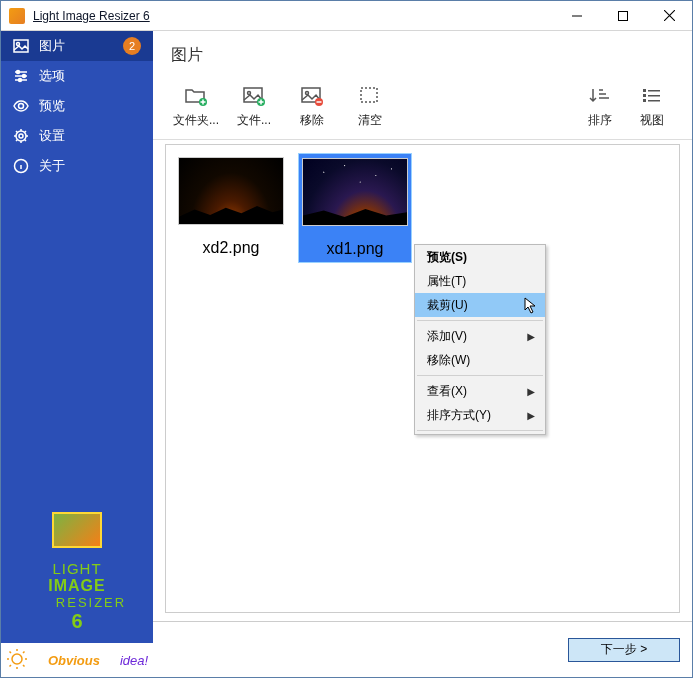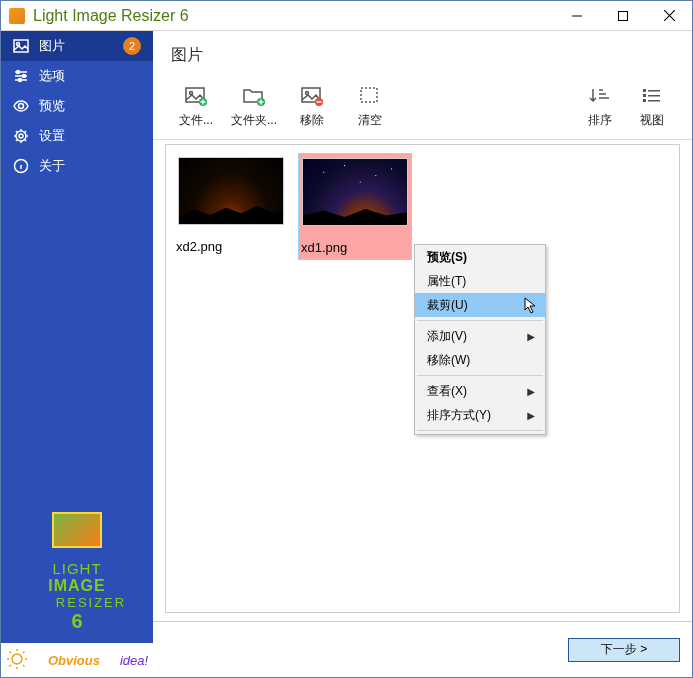--- a/index.html
+++ b/index.html
@@ -1,21 +1,21 @@
 <!DOCTYPE html>
 <html><head>
 <meta charset="utf-8">
 <style>
   * { box-sizing: border-box; margin: 0; padding: 0; font-family: "Segoe UI", "Microsoft YaHei", sans-serif; }
   html, body { width: 693px; height: 678px; overflow: hidden; background: #fff; }
   .window { width: 693px; height: 678px; border: 1px solid #5a7ea8; display: flex; flex-direction: column; }
   
   .titlebar { height: 30px; background: #fff; border-bottom: 1px solid #d6d6d6; display: flex; align-items: center; }
   .titlebar .app-icon { width: 16px; height: 16px; margin: 0 8px 0 8px; background: linear-gradient(135deg,#f39c12,#e67e22); border-radius:2px; position:relative; }
-  .titlebar .title { font-size: 16px; color: #4d7c0f; flex: 1; }
+  .titlebar .title { font-size: 12px; color: #0f172a; flex: 1; text-decoration: underline; }
   .win-btn { width: 46px; height: 29px; display:flex; align-items:center; justify-content:center; }
   .win-btn svg { width:10px; height:10px; stroke:#000; stroke-width:1; fill:none; }
   .win-btn.close svg { width:11px; height:11px; }
   
   .body { flex:1; display:flex; min-height:0; }
   
   .sidebar { width: 152px; background: #2b4fb6; display:flex; flex-direction:column; }
   .side-item { height: 30px; display:flex; align-items:center; padding: 0 12px; color:#fff; font-size:13px; gap:10px; cursor:pointer; position:relative; }
   .side-item.active { background:#1a3a92; }
   .side-item .side-icon { width:16px; height:16px; display:flex; align-items:center; justify-content:center; }
@@ -37,22 +37,22 @@
   .main { flex:1; display:flex; flex-direction:column; min-width:0; position:relative; }
   .page-title { padding: 14px 18px 8px 18px; font-size:16px; color:#333; }
   .toolbar { display:flex; padding: 6px 14px 6px 14px; gap:0; border-bottom:1px solid #ddd; }
   .tool-btn { width:58px; display:flex; flex-direction:column; align-items:center; font-size:12px; color:#222; gap:4px; padding:4px 0; cursor:pointer; }
   .tool-btn .tool-icon { height:24px; display:flex; align-items:center; justify-content:center; }
   .tool-btn .tool-icon svg { width:24px; height:22px; }
   .toolbar-spacer { flex:1; }
   .tool-btn.rt { width:52px; }
   .content-area { flex:1; border:1px solid #ccc; margin: 4px 12px 8px 12px; padding:8px; position:relative; overflow:hidden; }
   .thumbs { display:flex; gap:10px; }
-  .thumb { width:114px; text-align:left; font-size:13px; padding:4px 2px; }
-  .thumb.selected { background:#fca5a5; border:1px solid #99d1ff; }
+  .thumb { width:114px; text-align:center; font-size:16px; padding:4px 2px; }
+  .thumb.selected { background:#3b82f6; border:1px solid #99d1ff; }
   .thumb-img { width:106px; height:68px; margin:0 auto 6px; background:#1a0d05; border:1px solid #ccc; position:relative; overflow:hidden; }
   .thumb-img.night1 { background: radial-gradient(ellipse at 50% 100%, #a04000 0%, #4a1a00 25%, #110800 55%, #000 100%); }
   .thumb-img.night1::after { content:""; position:absolute; bottom:0; left:0; right:0; height:18px; background:#000; clip-path: polygon(0 60%, 15% 20%, 30% 50%, 45% 10%, 60% 40%, 75% 0%, 90% 35%, 100% 20%, 100% 100%, 0 100%); }
   .thumb-img.night2 { background: radial-gradient(ellipse at 60% 110%, #ff8c00 0%, #8a3500 18%, #2a1850 40%, #0a0a2a 70%, #000020 100%); }
   .thumb-img.night2::before { content:""; position:absolute; inset:0; background-image: radial-gradient(1px 1px at 20% 20%, #fff, transparent), radial-gradient(1px 1px at 40% 10%, #eee, transparent), radial-gradient(1px 1px at 70% 25%, #ddd, transparent), radial-gradient(1px 1px at 85% 15%, #fff, transparent), radial-gradient(1px 1px at 55% 35%, #ccc, transparent); }
   .thumb-img.night2::after { content:""; position:absolute; bottom:0; left:0; right:0; height:16px; background:#000; clip-path: polygon(0 40%, 20% 10%, 40% 50%, 60% 0%, 80% 40%, 100% 20%, 100% 100%, 0 100%); }
   .thumb-green { position:absolute; bottom:0; right:4px; width:12px; height:6px; background:#2ecc71; border-radius:50% 50% 0 0; }
   .thumb-cap { padding-top:8px; }
   
   .ctx-menu { position:absolute; left:248px; top:99px; width:132px; background:#f2f2f2; border:1px solid #bbb; box-shadow:2px 2px 3px rgba(0,0,0,0.2); font-size:12px; z-index:10; }
@@ -166,38 +166,38 @@
       </div>
     </div>
 
     <div class="main">
       <div class="page-title">图片</div>
 
       <div class="toolbar">
         <div class="tool-btn">
           <span class="tool-icon">
             <svg viewBox="0 0 24 22" fill="none" stroke="#555" stroke-width="1.5">
+                <path d="M2 5 H8 L10 7 H20 V17 H2 Z"></path>
+                <circle cx="19" cy="17" r="4" fill="#27ae60" stroke="none"></circle>
+                <path d="M19 14.5 V19.5 M16.5 17 H21.5" stroke="#fff" stroke-width="1.5"></path>
+              </svg>
+          </span>
+          <span>文件夹...</span>
+        </div>
+        <div class="tool-btn">
+          <span class="tool-icon">
+            <svg viewBox="0 0 24 22" fill="none" stroke="#555" stroke-width="1.5">
                 <rect x="2" y="3" width="18" height="14"></rect>
                 <circle cx="7" cy="8" r="1.5"></circle>
                 <path d="M2 15 L8 10 L12 14 L16 10 L20 15"></path>
                 <circle cx="19" cy="17" r="4" fill="#27ae60" stroke="none"></circle>
                 <path d="M19 14.5 V19.5 M16.5 17 H21.5" stroke="#fff" stroke-width="1.5"></path>
               </svg>
           </span>
           <span>文件...</span>
-        </div>
-        <div class="tool-btn">
-          <span class="tool-icon">
-            <svg viewBox="0 0 24 22" fill="none" stroke="#555" stroke-width="1.5">
-                <path d="M2 5 H8 L10 7 H20 V17 H2 Z"></path>
-                <circle cx="19" cy="17" r="4" fill="#27ae60" stroke="none"></circle>
-                <path d="M19 14.5 V19.5 M16.5 17 H21.5" stroke="#fff" stroke-width="1.5"></path>
-              </svg>
-          </span>
-          <span>文件夹...</span>
         </div>
         <div class="tool-btn">
           <span class="tool-icon">
             <svg viewBox="0 0 24 22" fill="none" stroke="#555" stroke-width="1.5">
                 <rect x="2" y="3" width="18" height="14"></rect>
                 <circle cx="7" cy="8" r="1.5"></circle>
                 <path d="M2 15 L8 10 L12 14 L16 10 L20 15"></path>
                 <circle cx="19" cy="17" r="4" fill="#e74c3c" stroke="none"></circle>
                 <path d="M16.5 17 H21.5" stroke="#fff" stroke-width="1.5"></path>
               </svg>

